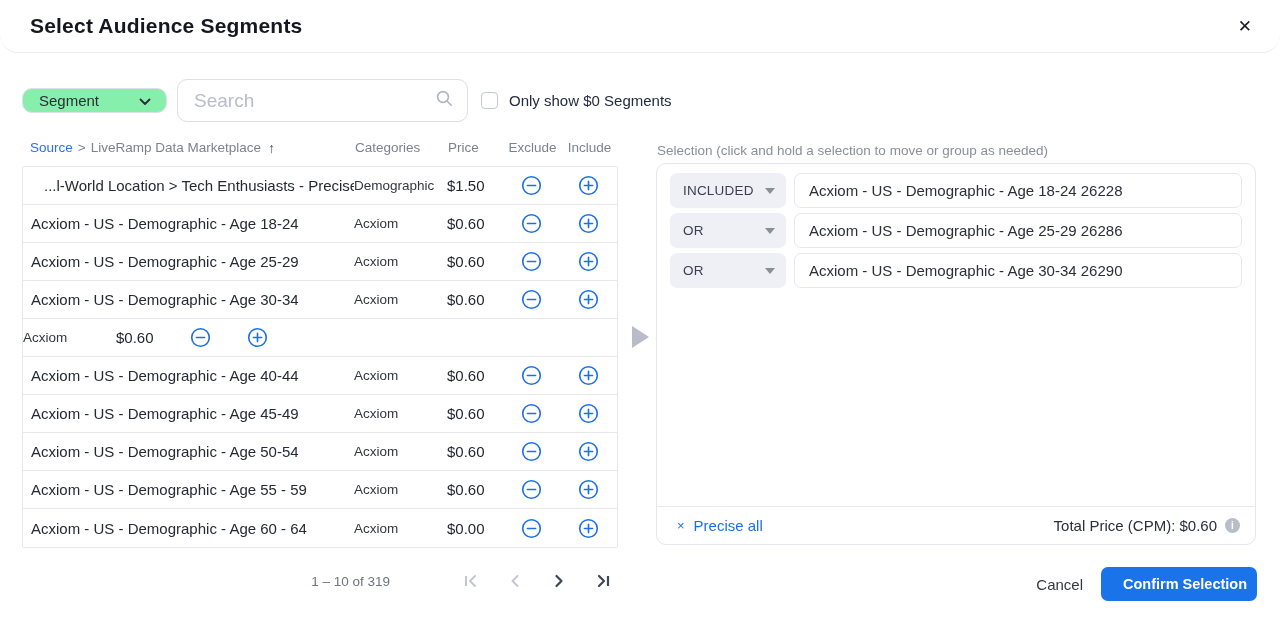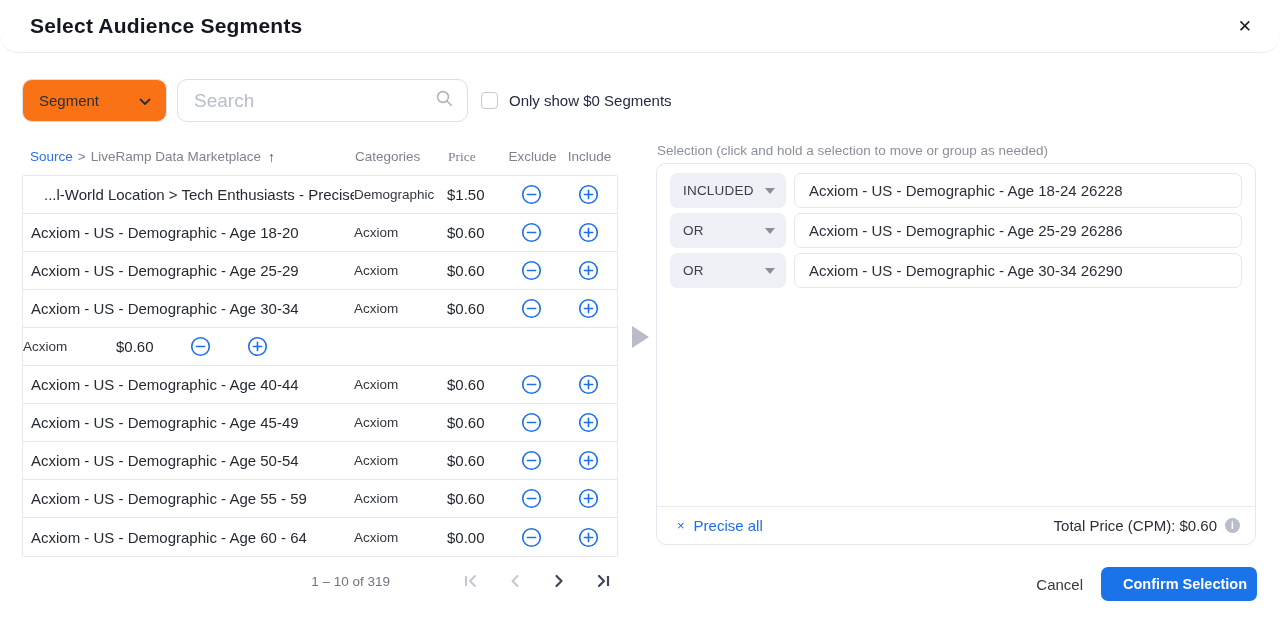--- a/index.html
+++ b/index.html
@@ -19,47 +19,47 @@
     display: flex; align-items: center; justify-content: space-between;
     padding: 0 28px 0 30px;
     border-radius: 18px;
   }
   .dlg-title { font-size: 21px; font-weight: bold; color: #14171f; letter-spacing: .2px; }
   .close-btn { font-size: 17px; color: #1c1f26; cursor: pointer; line-height: 1; }
 
   
   .filter-row { display: flex; align-items: center; margin: 26px 0 0 22px; }
   .select-box {
-    width: 145px; height: 43px;
+    width: 145px; height: 25px;
     border: 1px solid #dcdee8; border-radius: 10px;
     display: flex; align-items: center; justify-content: space-between;
     padding: 0 15px 0 16px; font-size: 15px; color: #2a2e39; cursor: pointer;
-    background: #f97316;
+    background: #86efac;
   }
   .search-box {
     width: 291px; height: 43px; margin-left: 10px;
     border: 1px solid #dcdee8; border-radius: 10px;
     display: flex; align-items: center; justify-content: space-between;
     padding: 0 13px 0 16px; background: #fff;
   }
   .search-ph { font-size: 19px; color: #b9bdcb; }
   .chk-row { display: flex; align-items: center; margin-left: 13px; cursor: pointer; }
   .chk-box { width: 17px; height: 17px; border: 1.5px solid #c4c8d4; border-radius: 4px; background: #fff; }
   .chk-label { margin-left: 11px; font-size: 15px; color: #242b44; }
 
   
-  .left-area { position: absolute; left: 22px; top: 145px; width: 596px; }
+  .left-area { position: absolute; left: 22px; top: 136px; width: 596px; }
   .thead-row { display: flex; align-items: center; height: 23px; font-size: 13.5px; color: #7e828e; }
   .bc { flex: 1; display: flex; align-items: center; padding-left: 8px; white-space: nowrap; }
   .bc-source { color: #2e6fe4; cursor: pointer; }
   .bc-sep { margin: 0 5px; color: #7e828e; }
   .bc-cur { color: #7e828e; cursor: pointer; }
   .bc-sort { margin-left: 7px; color: #4b505c; font-size: 14px; cursor: pointer; }
   .col-cat  { width: 93px; }
-  .col-price{ width: 56px; font-family: Liberation Serif, serif; }
+  .col-price{ width: 56px; }
   .col-exc  { width: 57px; text-align: center; }
   .col-inc  { width: 57px; text-align: center; }
 
   .seg-table { margin-top: 7px; border: 1px solid #e7e8ee; border-radius: 2px; background: #fff; }
   .seg-row {
     display: flex; align-items: center; height: 38px;
     border-bottom: 1px solid #e7e8ee; background: #fff;
   }
   .seg-row:last-child { border-bottom: none; }
   .cell-name {
@@ -207,21 +207,21 @@
         </div>
       <div class="cell-inc">
           <svg class="icon-btn" viewBox="0 0 22 22">
             <circle cx="11" cy="11" r="9.2" fill="none" stroke="#1c6fe8" stroke-width="1.7"></circle>
             <line x1="6.7" y1="11" x2="15.3" y2="11" stroke="#1c6fe8" stroke-width="1.7" stroke-linecap="round"></line>
             <line x1="11" y1="6.7" x2="11" y2="15.3" stroke="#1c6fe8" stroke-width="1.7" stroke-linecap="round"></line>
           </svg>
         </div>
     </div>
     <div class="seg-row">
-      <div class="cell-name">Acxiom - US - Demographic - Age 18-20</div>
+      <div class="cell-name">Acxiom - US - Demographic - Age 18-24</div>
       <div class="cell-cat">Acxiom</div>
       <div class="cell-price">$0.60</div>
       <div class="cell-exc">
           <svg class="icon-btn" viewBox="0 0 22 22">
             <circle cx="11" cy="11" r="9.2" fill="none" stroke="#1c6fe8" stroke-width="1.7"></circle>
             <line x1="6.7" y1="11" x2="15.3" y2="11" stroke="#1c6fe8" stroke-width="1.7" stroke-linecap="round"></line>
           </svg>
         </div>
       <div class="cell-inc">
           <svg class="icon-btn" viewBox="0 0 22 22">

